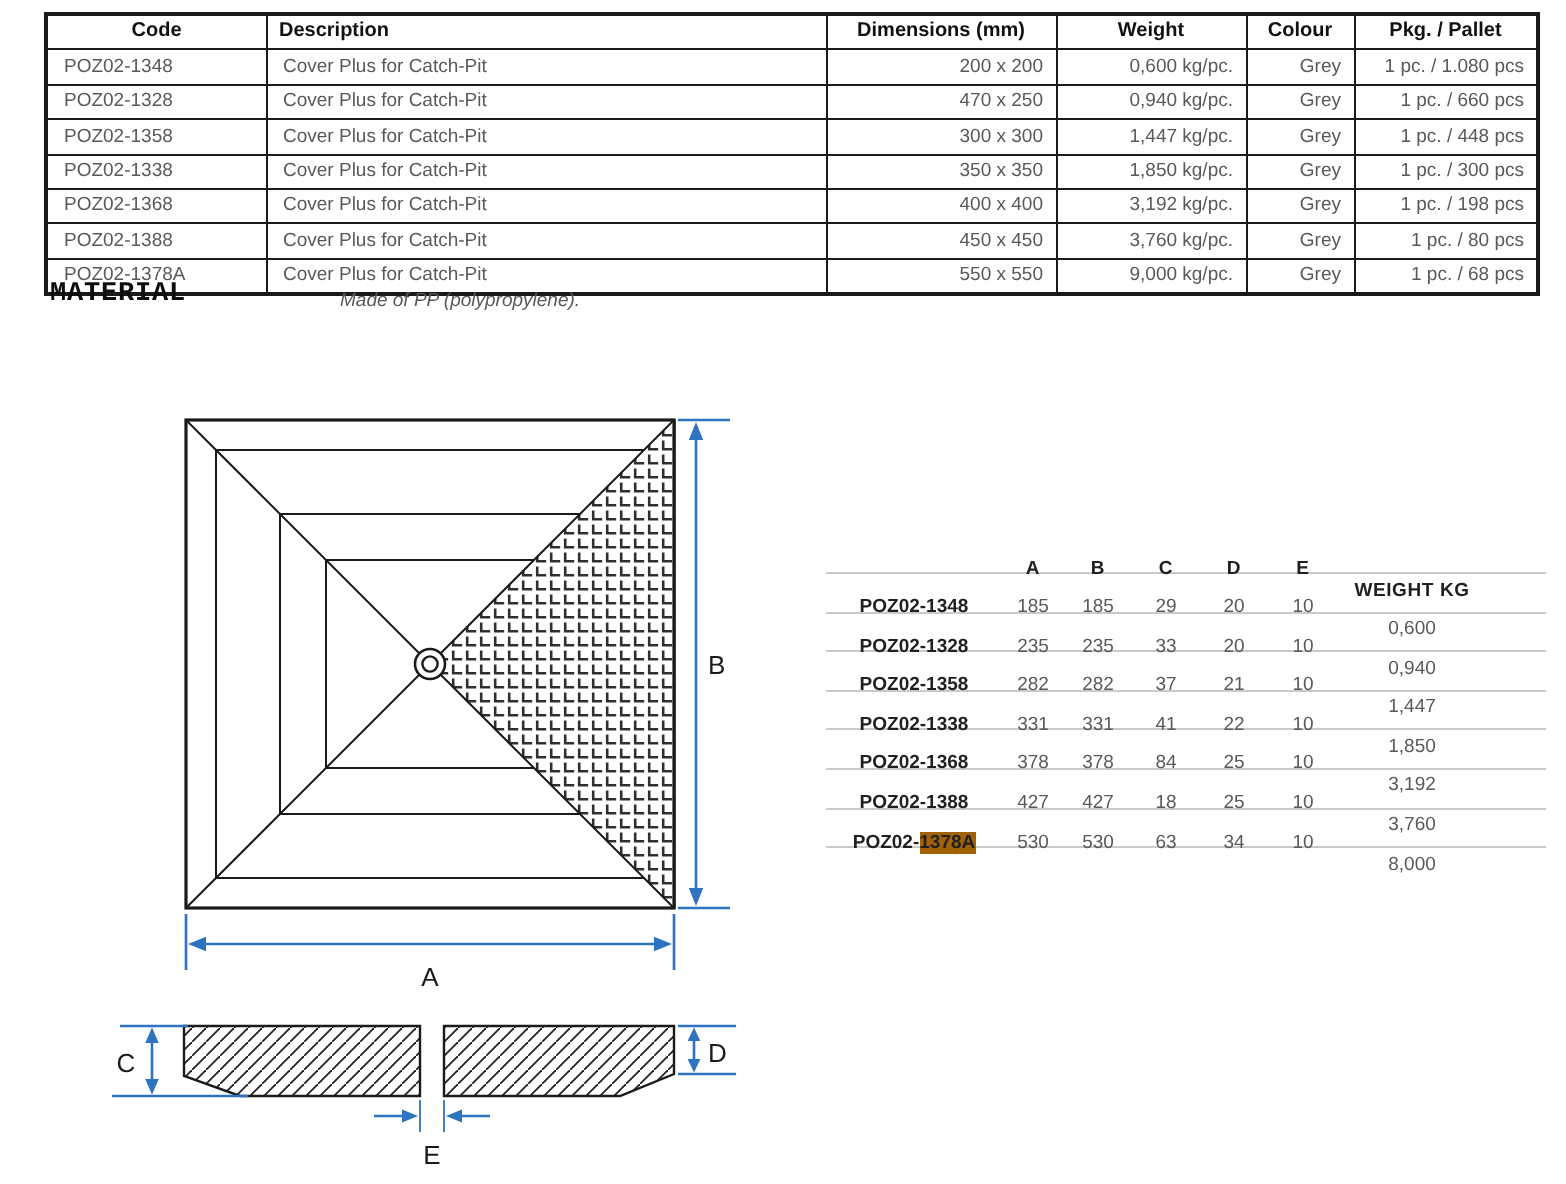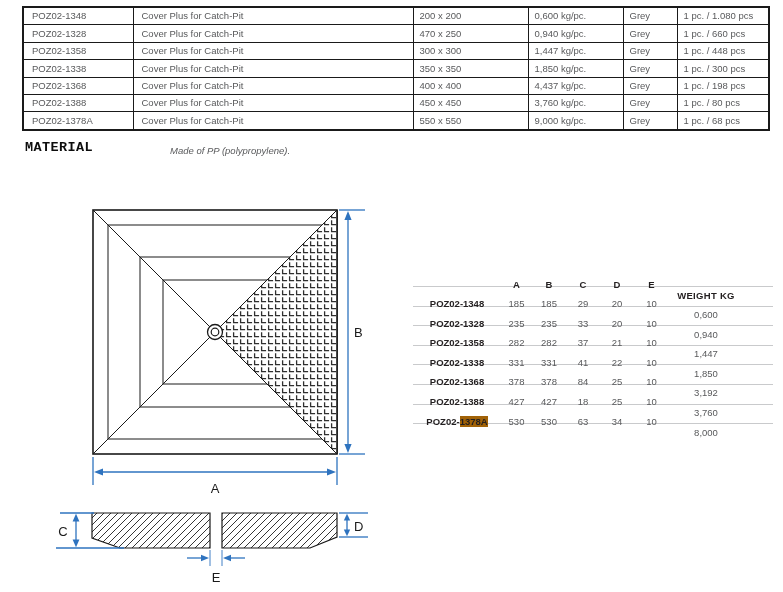--- a/index.html
+++ b/index.html
@@ -9,21 +9,21 @@
   
   #product-table{position:absolute;left:22px;top:6px;width:746px;
     border-collapse:collapse;table-layout:fixed;}
   #product-table td,#product-table th{
     border:1px solid #1a1a1a;height:16.4px;padding:0 6px;
     font-size:9.5px;color:#58595b;line-height:1;white-space:nowrap;overflow:hidden;}
   #product-table{border:2px solid #1a1a1a;}
   #product-table th{font-weight:bold;color:#111;font-size:10px;text-align:center;}
   #product-table th.left{text-align:left;}
   #product-table td.left{text-align:left;padding-left:8px;}
-  #product-table td.center{text-align:left;}
+  #product-table td.center{text-align:right;}
   .col-code{width:110px;} .col-desc{width:280px;} .col-dim{width:115px;}
   .col-weight{width:95px;} .col-colour{width:54px;} .col-pkg{width:92px;}
 
   
   #material-label{position:absolute;left:25px;top:140px;font-size:13.5px;
     font-weight:800;color:#0d0d0d;letter-spacing:.4px;font-family:Liberation Mono, monospace;}
   #material-text{position:absolute;left:170px;top:145px;font-size:9.5px;color:#58595b;font-style:italic;}
 
   
   #topview-svg{position:absolute;left:50px;top:198px;}
@@ -53,20 +53,28 @@
   <table id="product-table">
     <colgroup>
       <col class="col-code">
         <col class="col-desc">
         <col class="col-dim">
       <col class="col-weight">
         <col class="col-colour">
         <col class="col-pkg">
     </colgroup>
     <tbody>
+        <tr>
+      <th>Code</th>
+      <th class="left">Description</th>
+      <th>Dimensions (mm)</th>
+      <th>Weight</th>
+      <th>Colour</th>
+      <th>Pkg. / Pallet</th>
+    </tr>
     <tr>
       <td class="left">POZ02-1348</td>
       <td class="left">Cover Plus for Catch-Pit</td>
       <td class="center">200 x 200</td>
       <td class="center">0,600 kg/pc.</td>
       <td class="center">Grey</td>
       <td class="center">1 pc. / 1.080 pcs</td>
     </tr>
     <tr>
       <td class="left">POZ02-1328</td>
@@ -89,21 +97,21 @@
       <td class="left">Cover Plus for Catch-Pit</td>
       <td class="center">350 x 350</td>
       <td class="center">1,850 kg/pc.</td>
       <td class="center">Grey</td>
       <td class="center">1 pc. / 300 pcs</td>
     </tr>
     <tr>
       <td class="left">POZ02-1368</td>
       <td class="left">Cover Plus for Catch-Pit</td>
       <td class="center">400 x 400</td>
-      <td class="center">4,437 kg/pc.</td>
+      <td class="center">3,192 kg/pc.</td>
       <td class="center">Grey</td>
       <td class="center">1 pc. / 198 pcs</td>
     </tr>
     <tr>
       <td class="left">POZ02-1388</td>
       <td class="left">Cover Plus for Catch-Pit</td>
       <td class="center">450 x 450</td>
       <td class="center">3,760 kg/pc.</td>
       <td class="center">Grey</td>
       <td class="center">1 pc. / 80 pcs</td>

